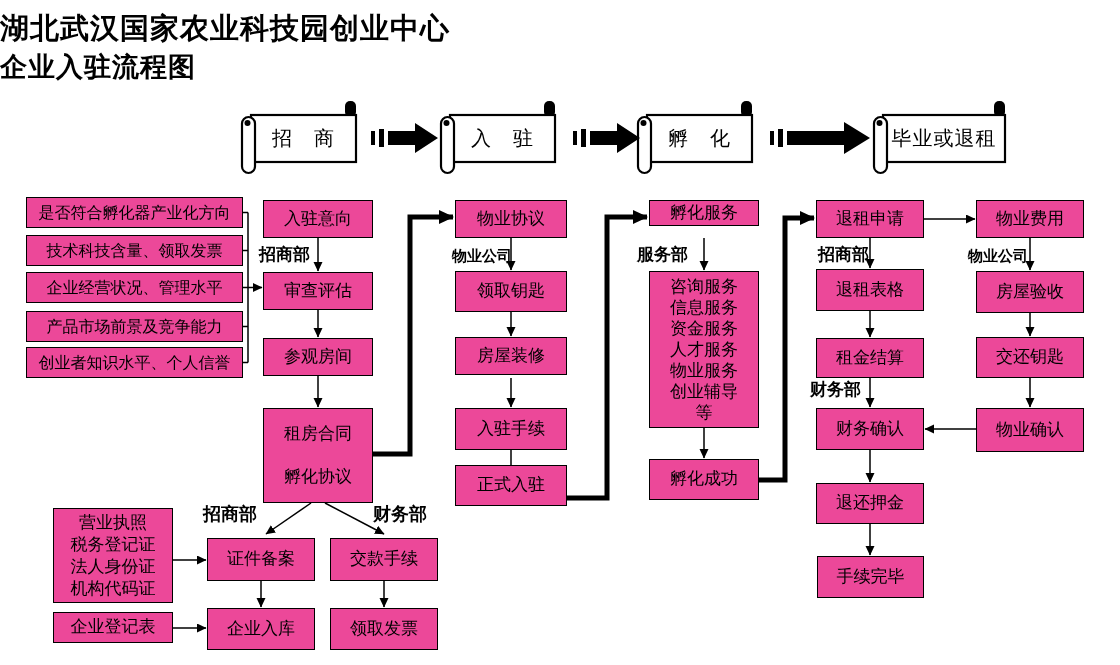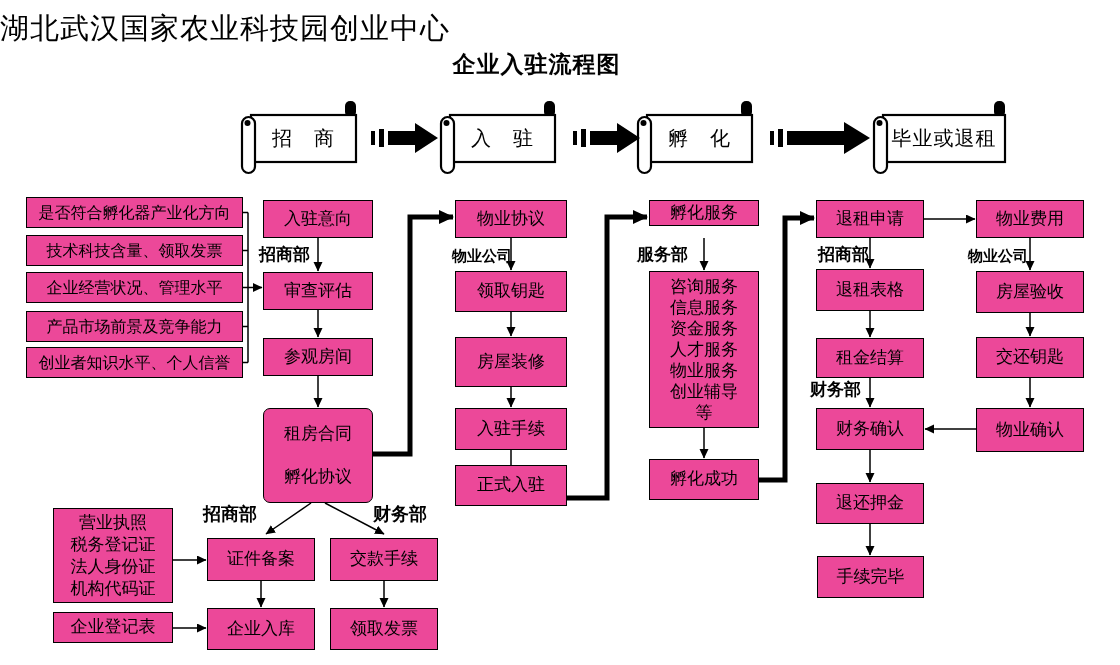--- a/index.html
+++ b/index.html
@@ -1,29 +1,29 @@
 <!DOCTYPE html>
 <html><head>
 <meta charset="utf-8">
 <style>
   html,body{margin:0;padding:0;background:#fff;}
   #canvas{
     position:relative;width:1120px;height:665px;background:#ffffff;overflow:hidden;
     font-family:"Liberation Serif","DejaVu Serif",serif;color:#000;
   }
-  .title-line1{position:absolute;left:0;top:9px;width:1073px;font-size:29px;font-weight:normal;letter-spacing:1px;}
-  .title-line2{position:absolute;left:0;top:49px;width:1073px;font-size:23px;font-weight:bold;letter-spacing:1px;text-align:center;}
+  .title-line1{position:absolute;left:0;top:9px;width:1073px;font-size:29px;font-weight:bold;letter-spacing:1px;}
+  .title-line2{position:absolute;left:0;top:49px;width:1073px;font-size:27px;font-weight:bold;letter-spacing:1px;}
   .wires{position:absolute;left:0;top:0;}
   .node{
     position:absolute;box-sizing:border-box;border:1.5px solid #000;background:#ec4899;
     display:flex;align-items:center;justify-content:center;text-align:center;
     font-size:17px;line-height:1.2;
   }
   .node.small{font-size:16px;}
-  .node.multi{flex-direction:column;justify-content:space-around;padding:4px 0;border-radius:7px;}
+  .node.multi{flex-direction:column;justify-content:space-around;padding:4px 0;}
   .node.list{flex-direction:column;justify-content:center;padding:2px 0;}
   .node.list span{display:block;line-height:21px;}
   .node.docs span{display:block;line-height:22px;}
   .dept{position:absolute;font-weight:bold;font-size:17px;line-height:18px;white-space:nowrap;}
   .dept.narrow{font-size:15px;}
   .dept.big{font-size:18px;}
   .banner-label{
     position:absolute;display:flex;align-items:center;justify-content:center;
     font-size:20px;font-weight:normal;letter-spacing:1px;white-space:nowrap;
   }
@@ -151,21 +151,21 @@
   <div class="node" style="left:263px;top:200px;width:110px;height:38px">入驻意向</div>
   <div class="node" style="left:263px;top:272px;width:110px;height:38px">审查评估</div>
   <div class="node" style="left:263px;top:338px;width:110px;height:38px">参观房间</div>
   <div class="node multi" style="left:263px;top:408px;width:110px;height:95px">
     <span>租房合同</span>
     <span>孵化协议</span>
   </div>
 
   <div class="node" style="left:455px;top:200px;width:112px;height:38px">物业协议</div>
   <div class="node" style="left:455px;top:271px;width:112px;height:41px">领取钥匙</div>
-  <div class="node" style="left:455px;top:337px;width:112px;height:50px">房屋装修</div>
+  <div class="node" style="left:455px;top:337px;width:112px;height:38px">房屋装修</div>
   <div class="node" style="left:455px;top:408px;width:112px;height:42px">入驻手续</div>
   <div class="node" style="left:455px;top:465px;width:112px;height:41px">正式入驻</div>
 
   <div class="node" style="left:649px;top:200px;width:110px;height:26px">孵化服务</div>
   <div class="node list" style="left:649px;top:271px;width:110px;height:157px">
     <span>咨询服务</span>
     <span>信息服务</span>
     <span>资金服务</span>
     <span>人才服务</span>
     <span>物业服务</span>

